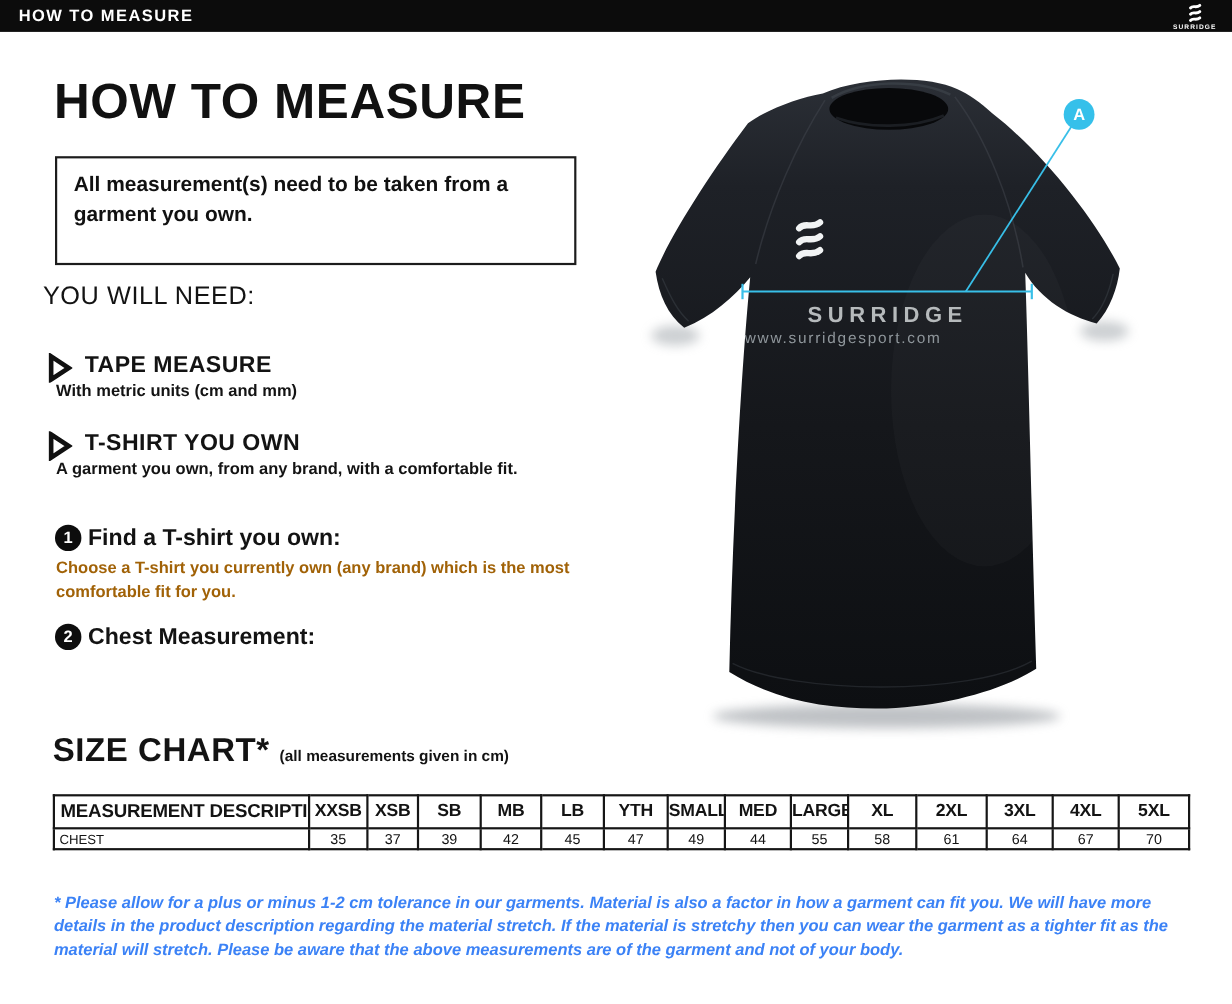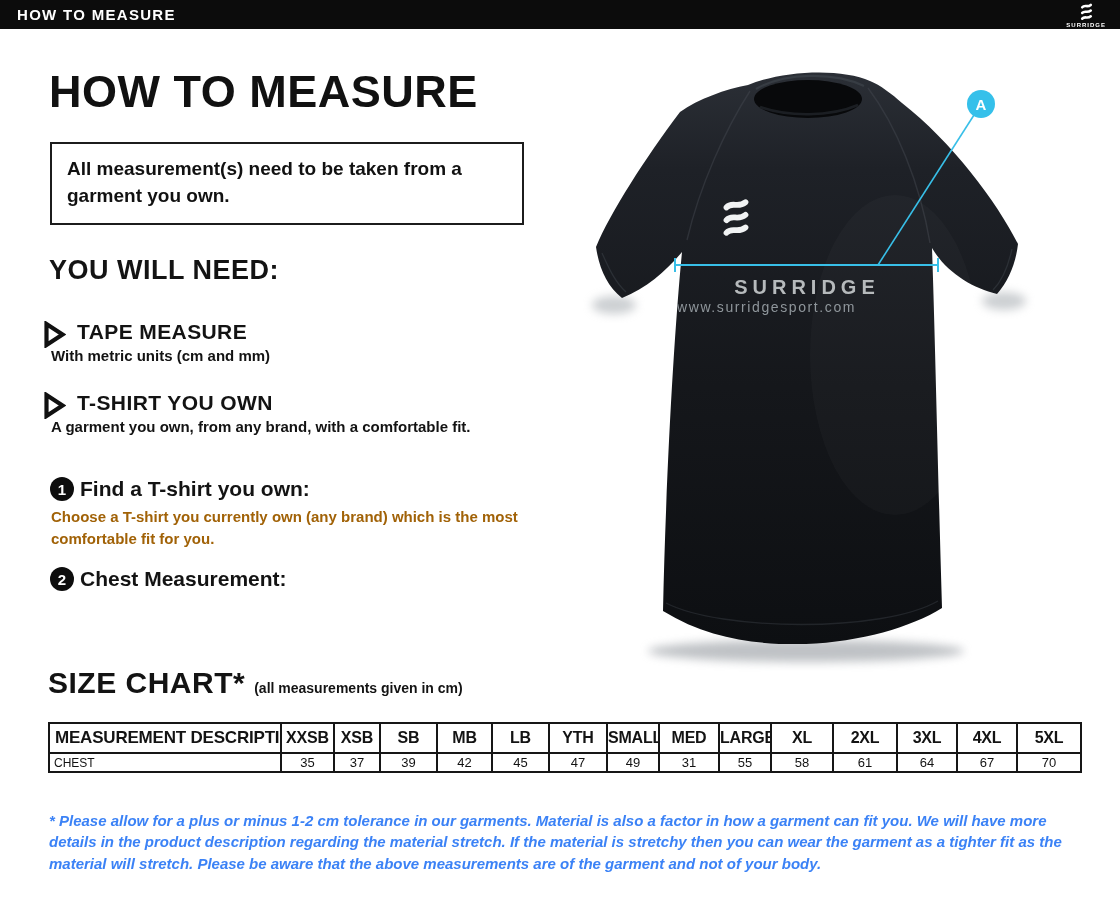--- a/index.html
+++ b/index.html
@@ -8,25 +8,25 @@
 
   
   .topbar { position:absolute; left:0; top:0; width:1120px; height:29px; background:#0c0c0c;
             display:flex; align-items:center; justify-content:space-between; padding:0 14px 0 17px; }
   .topbar-title { color:#fff; font-size:15px; font-weight:bold; letter-spacing:1.3px; }
   .topbar-brand { display:flex; flex-direction:column; align-items:center; line-height:1; padding-top:1px; }
   .topbar-brand .logo-word { color:#fff; font-size:6px; font-weight:bold; letter-spacing:1px; margin-top:1px; }
 
   
   .page-title { position:absolute; left:49px; top:66px; font-size:45px; font-weight:bold; letter-spacing:.5px; color:#111; }
-  .notice { position:absolute; left:50px; top:142px; width:474px; height:83px; border:2.5px solid #1c1c1c;
+  .notice { position:absolute; left:50px; top:142px; width:474px; height:99px; border:2.5px solid #1c1c1c;
             padding:12px 15px; }
   .notice p { font-size:19px; font-weight:bold; line-height:1.4; color:#111; }
 
-  .need-heading { position:absolute; left:49px; top:255px; font-size:27px; font-weight:bold; letter-spacing:.5px; }
+  .need-heading { position:absolute; left:39px; top:255px; font-size:23px; font-weight:normal; letter-spacing:.5px; }
 
   .need-item-title { position:absolute; font-size:21px; font-weight:bold; letter-spacing:.4px; }
   .need-item-desc  { position:absolute; font-size:15px; font-weight:bold; }
   .tri-icon { position:absolute; width:23px; height:27px; }
 
   .step-circle { position:absolute; width:24px; height:24px; background:#0d0d0d; border-radius:50%;
                  color:#fff; font-size:15px; font-weight:bold; display:flex; align-items:center; justify-content:center; }
   .step-title { position:absolute; font-size:21px; font-weight:bold; }
   .step-desc  { position:absolute; font-size:15px; font-weight:bold; line-height:1.45; color:#a16207; }
 
@@ -149,21 +149,21 @@
     </tr>
     <tr class="r-chest">
       <td class="c-first">CHEST</td>
       <td>35</td>
       <td>37</td>
       <td>39</td>
       <td>42</td>
       <td>45</td>
       <td>47</td>
       <td>49</td>
-      <td>31</td>
+      <td>44</td>
       <td>55</td>
       <td>58</td>
       <td>61</td>
       <td>64</td>
       <td>67</td>
       <td>70</td>
     </tr>
   </tbody>
     </table>
 

